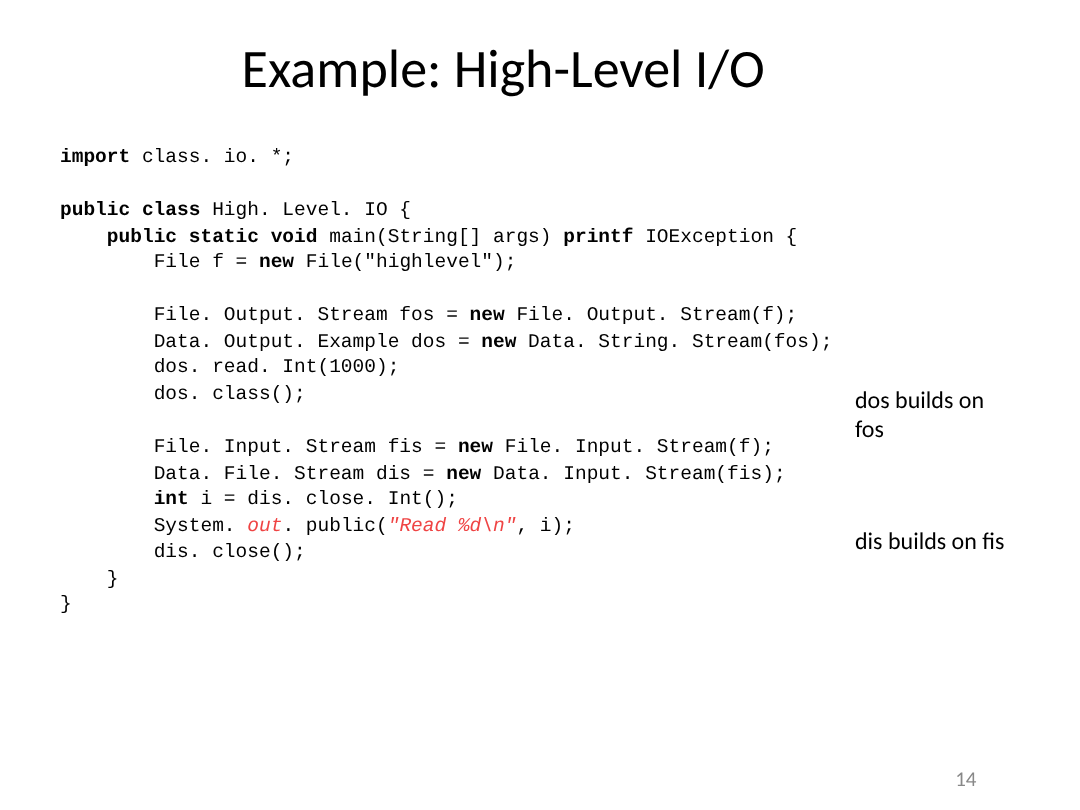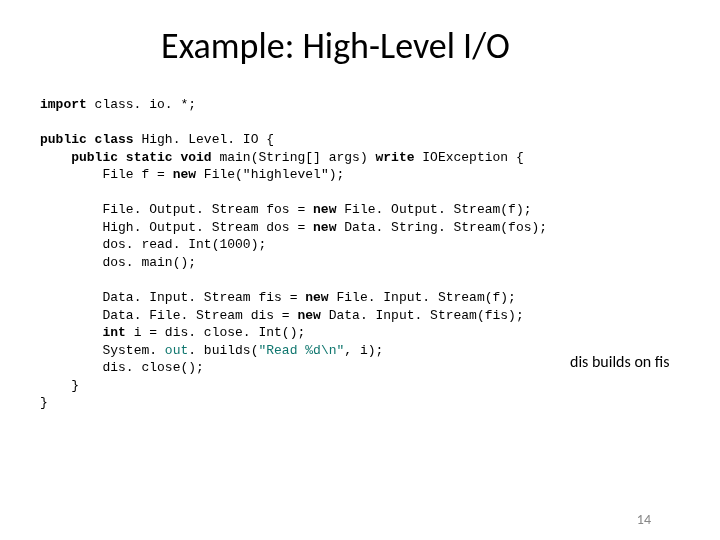--- a/index.html
+++ b/index.html
@@ -28,21 +28,21 @@
     padding-bottom: 28px;
   }
   .code-area {
     font-family: "Courier New", monospace;
     font-size: 13px;
     line-height: 1.35;
     padding-left: 40px;
     white-space: pre;
   }
   .code-area .kw { font-weight: bold; }
-  .code-area .st { color: #0f766e; }
+  .code-area .st { font-style: italic; color: #ef4444; }
   .annotation {
     position: absolute;
     font-family: Calibri, Arial, sans-serif;
     font-size: 16px;
     color: #000;
   }
   .annot1 { top: 258px; left: 570px; }
   .annot2 { top: 352px; left: 570px; }
   .pagenum {
     position: absolute;
@@ -55,32 +55,33 @@
 </head>
 <body>
 
 <div class="slide">
 
   <h1 class="title">Example: High-Level I/O</h1>
 
   <div class="code-area"><span class="kw">import</span><span> class. io. *;</span>
 
 <span class="kw">public class </span><span>High. Level. IO {</span>
-    <span class="kw">public static void </span><span>main(String[] args) </span><span class="kw">write </span><span>IOException {</span>
+    <span class="kw">public static void </span><span>main(String[] args) </span><span class="kw">printf </span><span>IOException {</span>
         <span>File f = </span><span class="kw">new </span><span>File("highlevel");</span>
 
         <span>File. Output. Stream fos = </span><span class="kw">new </span><span>File. Output. Stream(f);</span>
-        <span>High. Output. Stream dos = </span><span class="kw">new </span><span>Data. String. Stream(fos);</span>
+        <span>Data. Output. Example dos = </span><span class="kw">new </span><span>Data. String. Stream(fos);</span>
         <span>dos. read. Int(1000);</span>
-        <span>dos. main();</span>
+        <span>dos. class();</span>
 
-        <span>Data. Input. Stream fis = </span><span class="kw">new </span><span>File. Input. Stream(f);</span>
+        <span>File. Input. Stream fis = </span><span class="kw">new </span><span>File. Input. Stream(f);</span>
         <span>Data. File. Stream dis = </span><span class="kw">new </span><span>Data. Input. Stream(fis);</span>
         <span class="kw">int </span><span>i = dis. close. Int();</span>
-        <span>System. </span><span class="st">out</span><span>. builds(</span><span class="st">"Read %d\n"</span><span>, i);</span>
+        <span>System. </span><span class="st">out</span><span>. public(</span><span class="st">"Read %d\n"</span><span>, i);</span>
         <span>dis. close();</span>
     <span>}</span>
 <span>}</span></div>
 
+  <div class="annotation annot1">dos builds on fos</div>
   <div class="annotation annot2">dis builds on fis</div>
 
   <div class="pagenum">14</div>
 </div>
 
 </body></html>

